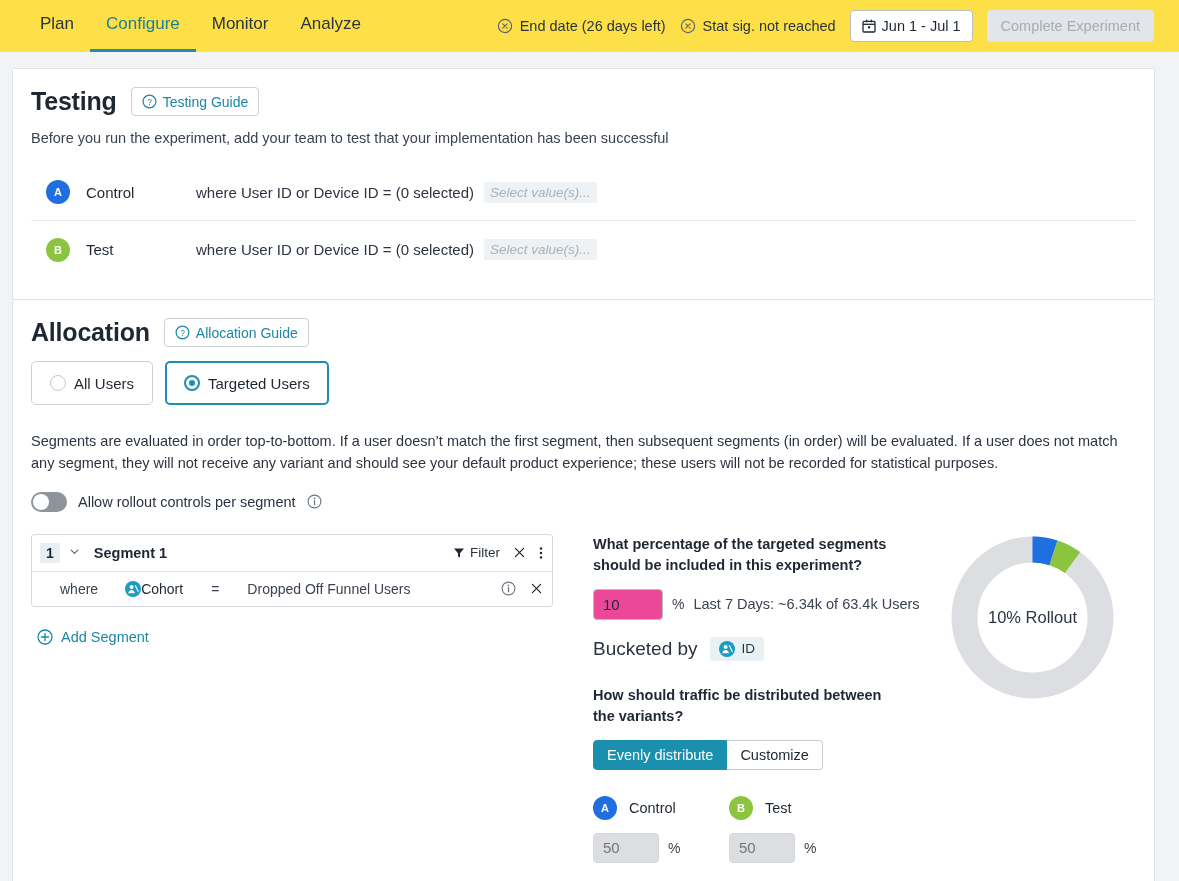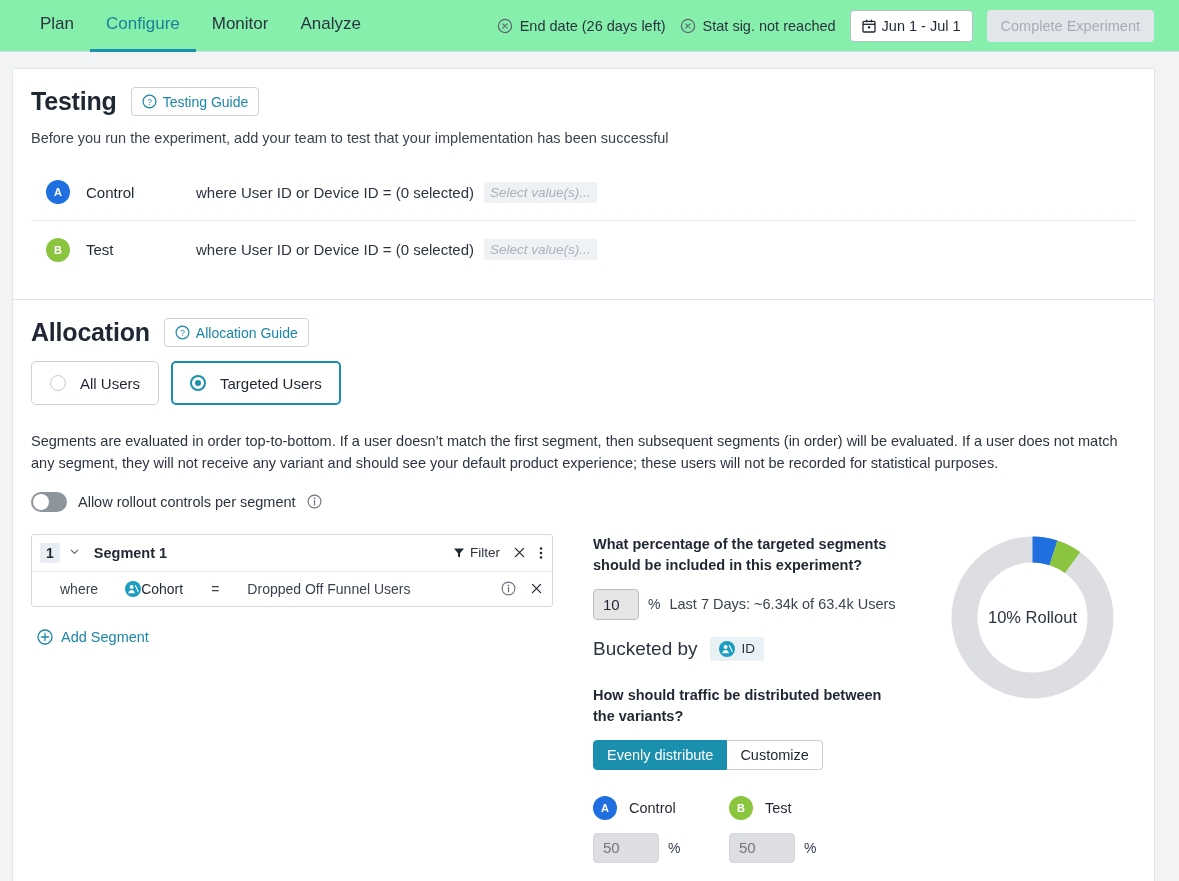--- a/index.html
+++ b/index.html
@@ -10,21 +10,21 @@
     font-family: "Liberation Sans", sans-serif;
     color: #1f2733;
     overflow: hidden;
   }
   .page { position: relative; width: 1179px; height: 881px; background: #f1f3f5; }
 
   
   .topbar {
     position: relative;
     height: 52px;
-    background: #86efac;
+    background: #fde047;
     border-bottom: 1px solid #d8dce0;
     display: flex;
     align-items: center;
     padding: 0 12px 0 24px;
   }
   .tabs { display: flex; align-items: stretch; height: 52px; }
   .tab {
     display: flex; align-items: center;
     padding: 0 16px;
     font-size: 17px;
@@ -129,21 +129,21 @@
     background: #eef2f4;
     padding: 3px 6px;
     border-radius: 2px;
   }
 
   
   .q-label { font-size: 14.5px; font-weight: bold; color: #2b3440; margin-top: 16px; }
 
   .radio-group { display: flex; gap: 12px; margin-top: 14px; }
   .radio-card {
-    display: flex; align-items: center; gap: 14px;
+    display: flex; align-items: center; gap: 8px;
     border: 1px solid #ccd1d7;
     border-radius: 5px;
     background: #fff;
     height: 44px;
     padding: 0 18px;
     font-size: 15px;
     cursor: pointer;
   }
   .radio-card.selected { border: 2px solid #1b8fae; padding: 0 17px; }
   .radio-dot {
@@ -230,24 +230,24 @@
     display: inline-flex; align-items: center; gap: 8px;
     margin-top: 22px; margin-left: 6px;
     font-size: 14.5px; color: #1b87a8; cursor: pointer;
   }
   .plus-icon { width: 16px; height: 16px; display: block; }
 
   
   .rp-q { font-size: 14.5px; font-weight: bold; line-height: 1.45; max-width: 300px; }
   .pct-row { display: flex; align-items: center; margin-top: 13px; }
   .pct-input {
-    width: 46px; height: 31px;
+    width: 70px; height: 31px;
     border: 1px solid #b9bfc7; border-radius: 4px;
     font-size: 15px; font-family: inherit;
-    padding: 0 9px; color: #1f2733; background: #e5e5e5;
+    padding: 0 9px; color: #1f2733; background: #ec4899;
   }
   .pct-sign { margin-left: 9px; font-size: 14px; color: #3a434f; }
   .pct-note { margin-left: 9px; font-size: 14.5px; color: #3a434f; white-space: nowrap; }
 
   .bucket-row { display: flex; align-items: center; gap: 12px; margin-top: 17px; }
   .bucket-label { font-size: 19px; color: #2b3440; }
   .id-chip {
     display: inline-flex; align-items: center; gap: 7px;
     background: #eaf1f4; border-radius: 3px;
     padding: 4px 9px; font-size: 13.5px; color: #2b3440;

